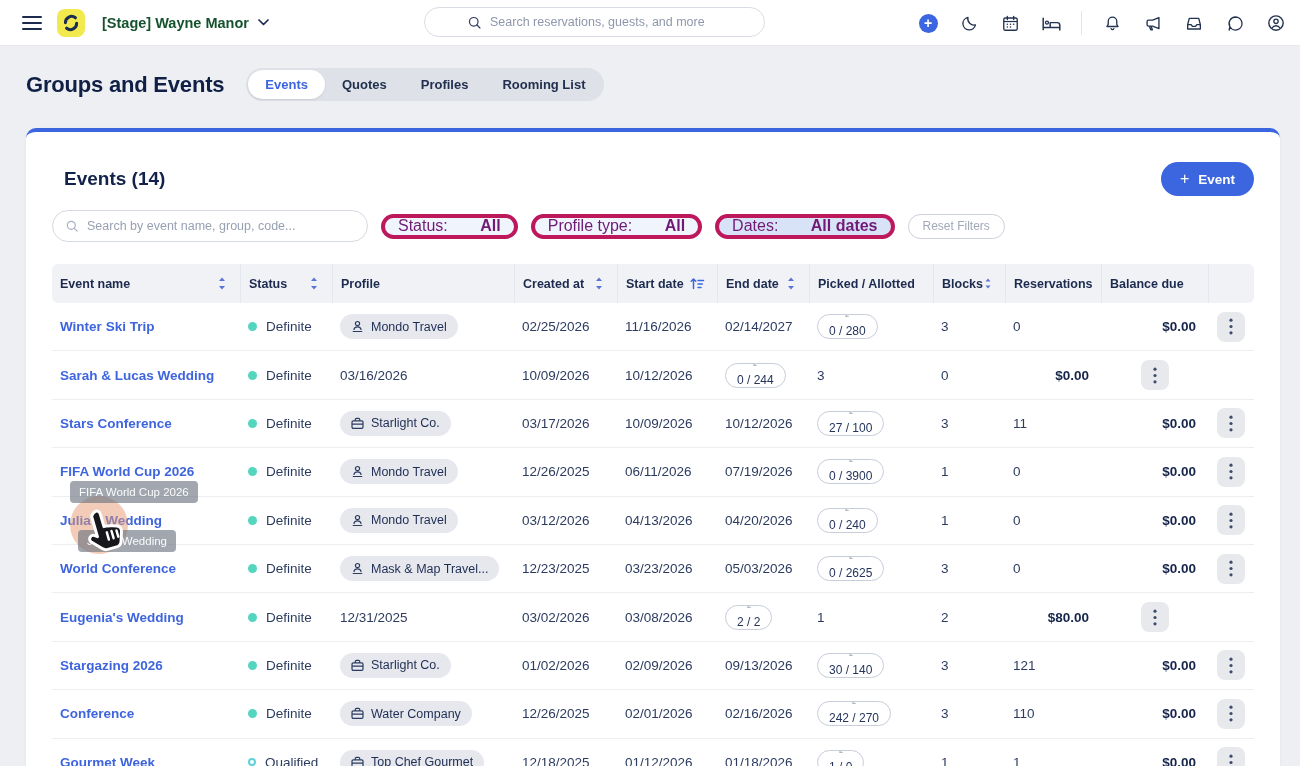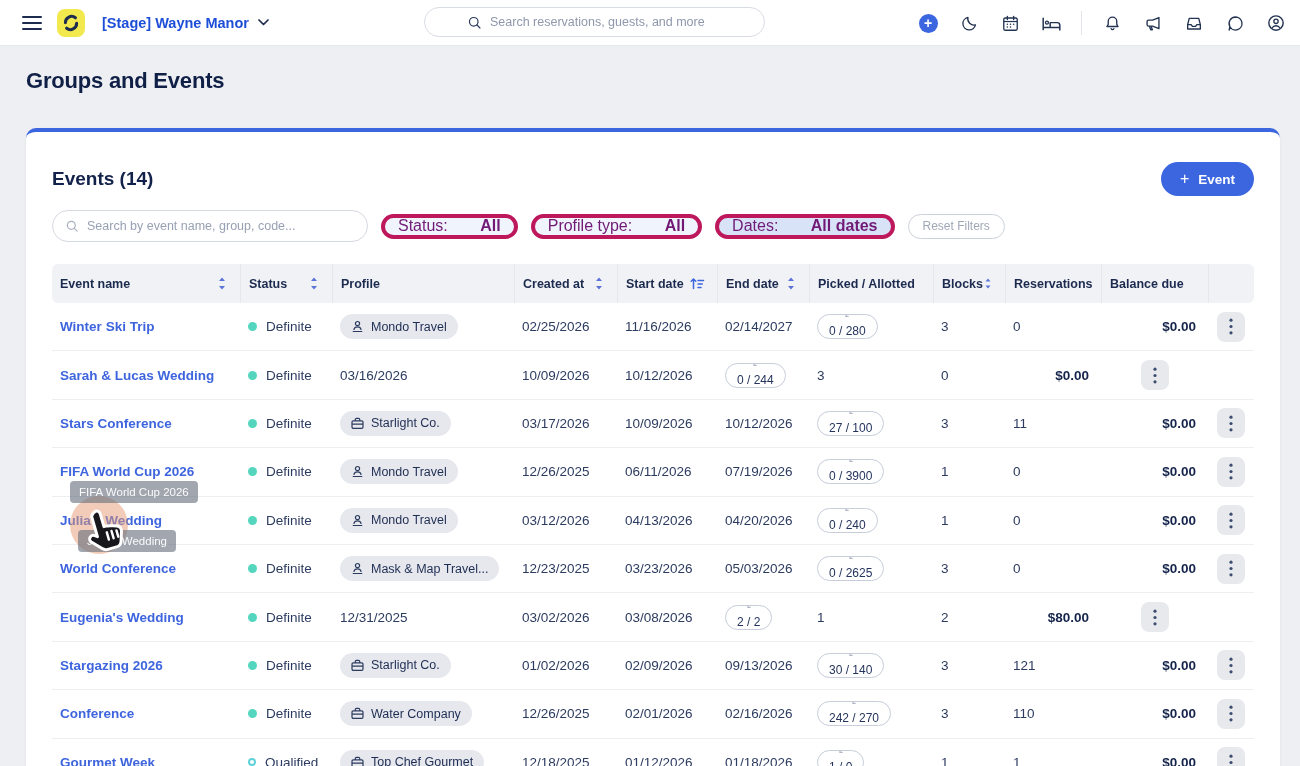--- a/index.html
+++ b/index.html
@@ -17,21 +17,21 @@
   .navbar {
     position:absolute; top:0; left:0; width:1300px; height:46px;
     background:#fff; border-bottom:1px solid #E7E9EE;
     display:flex; align-items:center;
   }
   .hamburger { margin-left:22px; width:20px; cursor:pointer; }
   .hamburger i { display:block; height:2px; background:#1D2B4E; border-radius:2px; margin:4px 0; }
   .logo { margin-left:15px; width:28px; height:28px; border-radius:8px; background:#F2E94E;
           display:flex; align-items:center; justify-content:center; }
   .prop-select { margin-left:17px; display:flex; align-items:center; gap:9px; cursor:pointer; }
-  .prop-name { font-size:14.5px; font-weight:700; color:#1d4ed8; }
+  .prop-name { font-size:14.5px; font-weight:700; color:#14532d; }
   .nav-search {
     position:absolute; left:424px; top:7px; width:341px; height:30px;
     border:1px solid #D8DCE4; border-radius:15px; background:#fff;
     display:flex; align-items:center; justify-content:center; gap:8px;
   }
   .nav-search input {
     border:none; outline:none; width:232px; font-size:12.5px;
     font-family:"Liberation Sans",sans-serif; color:#8b5cf6; background:transparent;
   }
   .nav-search input::placeholder { color:#8E97AB; }
@@ -51,21 +51,21 @@
          font-size:13px; font-weight:600; color:#22304F; cursor:pointer;
          font-family:"Liberation Sans",sans-serif; }
   .tab.active { background:#fff; color:#3B66E0; font-weight:700; box-shadow:0 1px 2px rgba(16,24,40,.10); }
 
   
   .card {
     position:absolute; top:128px; left:26px; width:1254px; height:700px;
     background:#fff; border-radius:10px; border-top:4px solid #3B66E0;
     box-shadow:0 1px 3px rgba(16,24,40,.06); padding:0 26px;
   }
-  .card-head { display:flex; justify-content:space-between; align-items:center; margin-top:30px; }
+  .card-head { display:flex; justify-content:space-between; align-items:center; margin-top:30px;margin-left:12px; }
   .card-title { font-size:19px; font-weight:800; color:#13224A; }
   .btn-new {
     height:34px; padding:0 19px; border:none; border-radius:17px; background:#3B66E0;
     color:#fff; font-size:13.5px; font-weight:600; display:flex; align-items:center; gap:9px;
     cursor:pointer; font-family:"Liberation Sans",sans-serif;
   }
   .btn-new .plus { font-size:16px; font-weight:400; line-height:1; }
 
   .toolbar { margin-top:14px; display:flex; align-items:center; }
   .panel-search {
@@ -210,20 +210,26 @@
         <circle cx="12" cy="12" r="8.6" fill="none" stroke="#233352" stroke-width="1.7"></circle>
         <circle cx="12" cy="10" r="2.6" fill="none" stroke="#233352" stroke-width="1.6"></circle>
         <path d="M7.2 18a5.6 5.6 0 0 1 9.6 0" fill="none" stroke="#233352" stroke-width="1.6"></path>
       </svg>
     </button>
   </div>
 </nav>
 
 <div class="page-header">
   <h1 class="page-title">Groups and Events</h1>
+  <div class="tabs">
+    <button class="tab active">Events</button>
+    <button class="tab">Quotes</button>
+    <button class="tab">Profiles</button>
+    <button class="tab">Rooming List</button>
+  </div>
 </div>
 
 <section class="card">
   <div class="card-head">
     <h2 class="card-title">Events (14)</h2>
     <button class="btn-new">
       <span class="plus">+</span>
       <span>Event</span>
     </button>
   </div>

